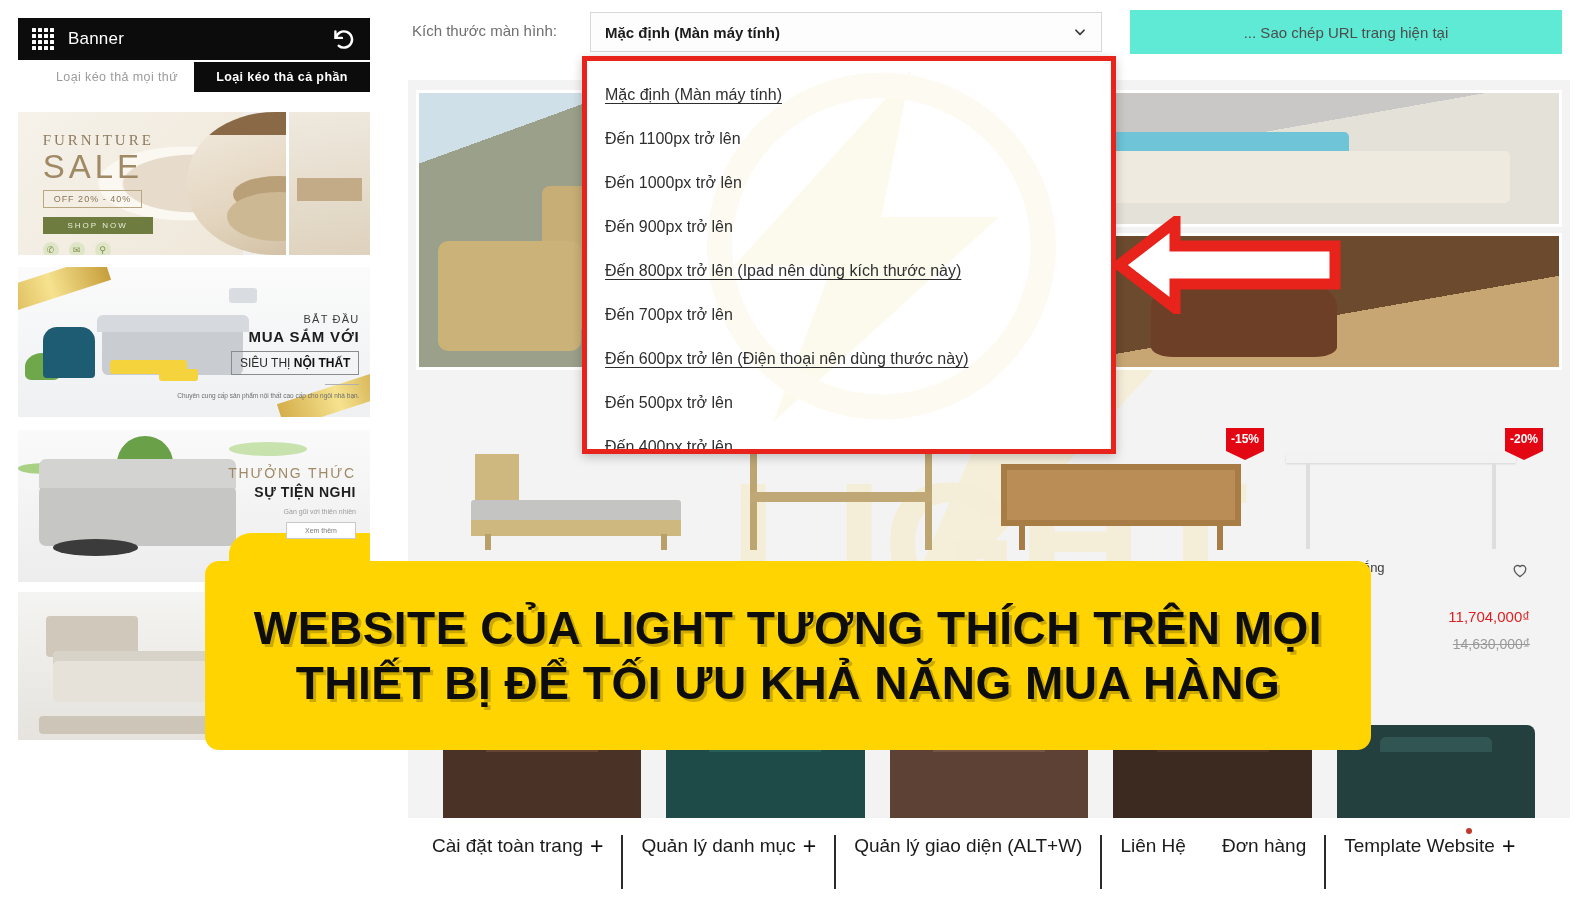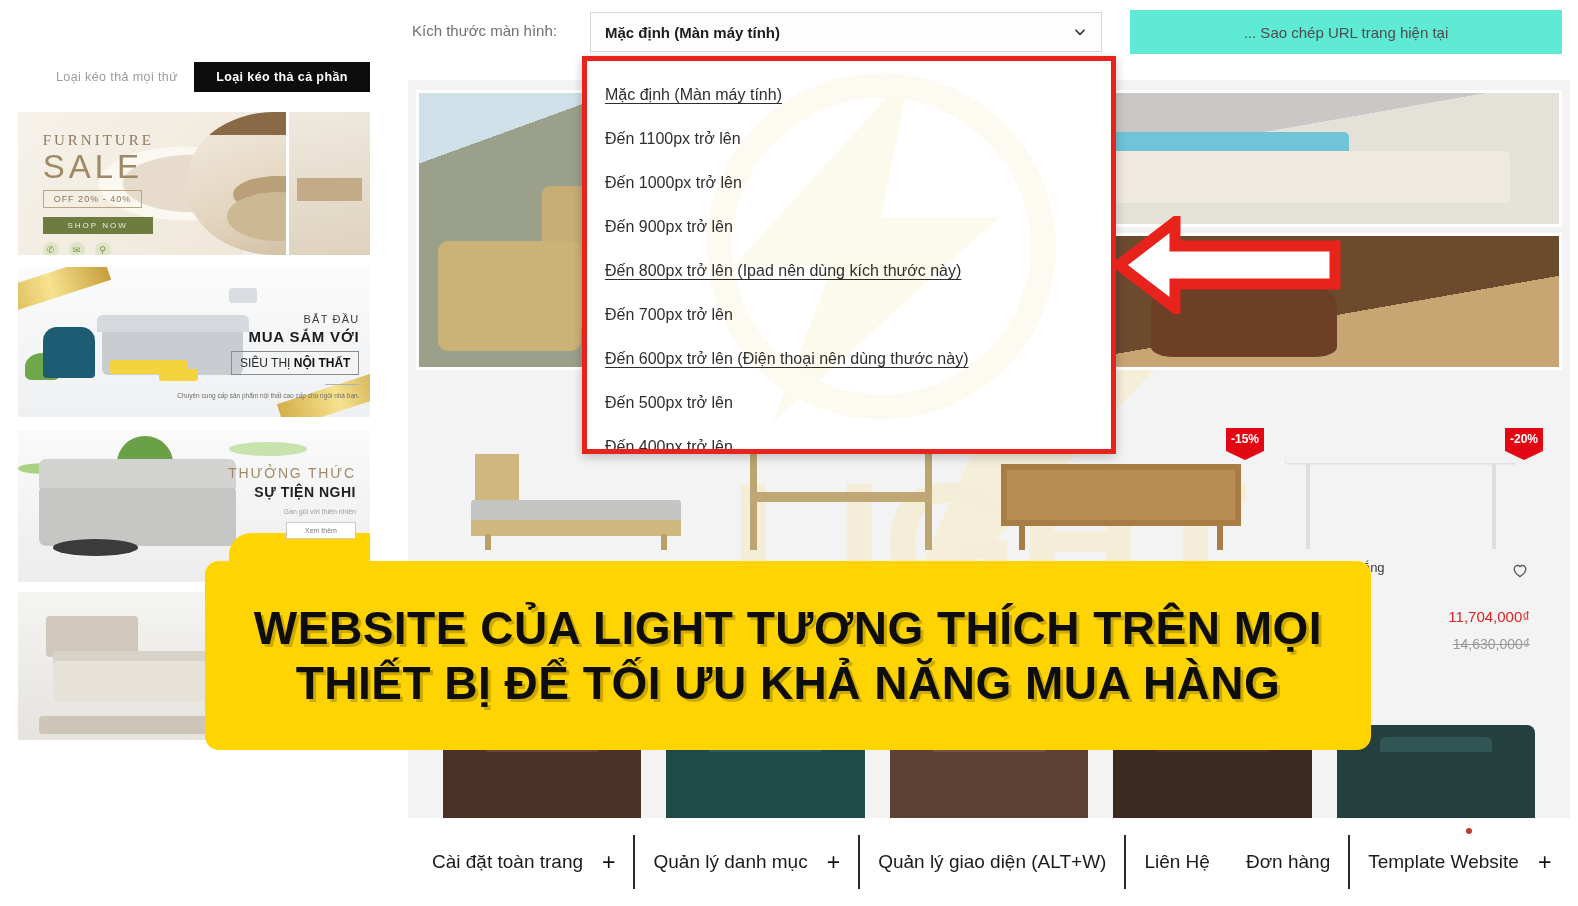--- a/index.html
+++ b/index.html
@@ -388,37 +388,64 @@
   
   #bottom-nav {
     position: absolute; left: 400px; top: 818px;
     width: 1178px; height: 88px;
     background: #ffffff;
     display: flex; align-items: center;
     padding-left: 14px;
     z-index: 60;
   }
   .nav-item {
-    display: flex; align-items: center; gap: 19px;
+    display: flex; align-items: flex-start; gap: 7px;
     padding: 0 18px;
     height: 54px;
     font-size: 19px; color: #1b1b1b;
     white-space: nowrap;
   }
   .nav-plus { font-size: 23px; font-weight: 500; color:#111; line-height:1; }
   .nav-sep { width: 2px; height: 54px; background: #2b2b2b; flex:0 0 2px;}
   #nav-dot { position:absolute; right:106px; top:10px; width:6px; height:6px; background:#c0392b; border-radius:50%;}
 </style>
 </head>
 <body>
 
 <div id="app">
 
   <aside id="sidebar">
 
+    <div id="sidebar-header">
+      <span class="grid-icon">
+        <i></i>
+          <i></i>
+          <i></i>
+          <i></i>
+          <i></i>
+          <i></i>
+          <i></i>
+          <i></i>
+        <i></i>
+          <i></i>
+          <i></i>
+          <i></i>
+          <i></i>
+          <i></i>
+          <i></i>
+          <i></i>
+      </span>
+      <span id="sidebar-title">Banner</span>
+      <span id="undo-icon">
+        <svg viewBox="0 0 24 24" width="26" height="26" fill="none" stroke="#fff" stroke-width="2.2" stroke-linecap="round">
+          <path d="M5 5 L5 11 L11 11"></path>
+          <path d="M5.5 11 A7.5 7.5 0 1 1 8 18.2"></path>
+        </svg>
+      </span>
+    </div>
 
     <div id="sidebar-tabs">
       <div id="tab-all-things">Loại kéo thả mọi thứ</div>
       <div id="tab-whole-part">Loại kéo thả cả phần</div>
     </div>
 
     <div class="banner-thumb" id="banner-1">
       <div class="b1-left"></div>
       <div class="b1-photo"></div>
       <div class="b1-right"></div>

